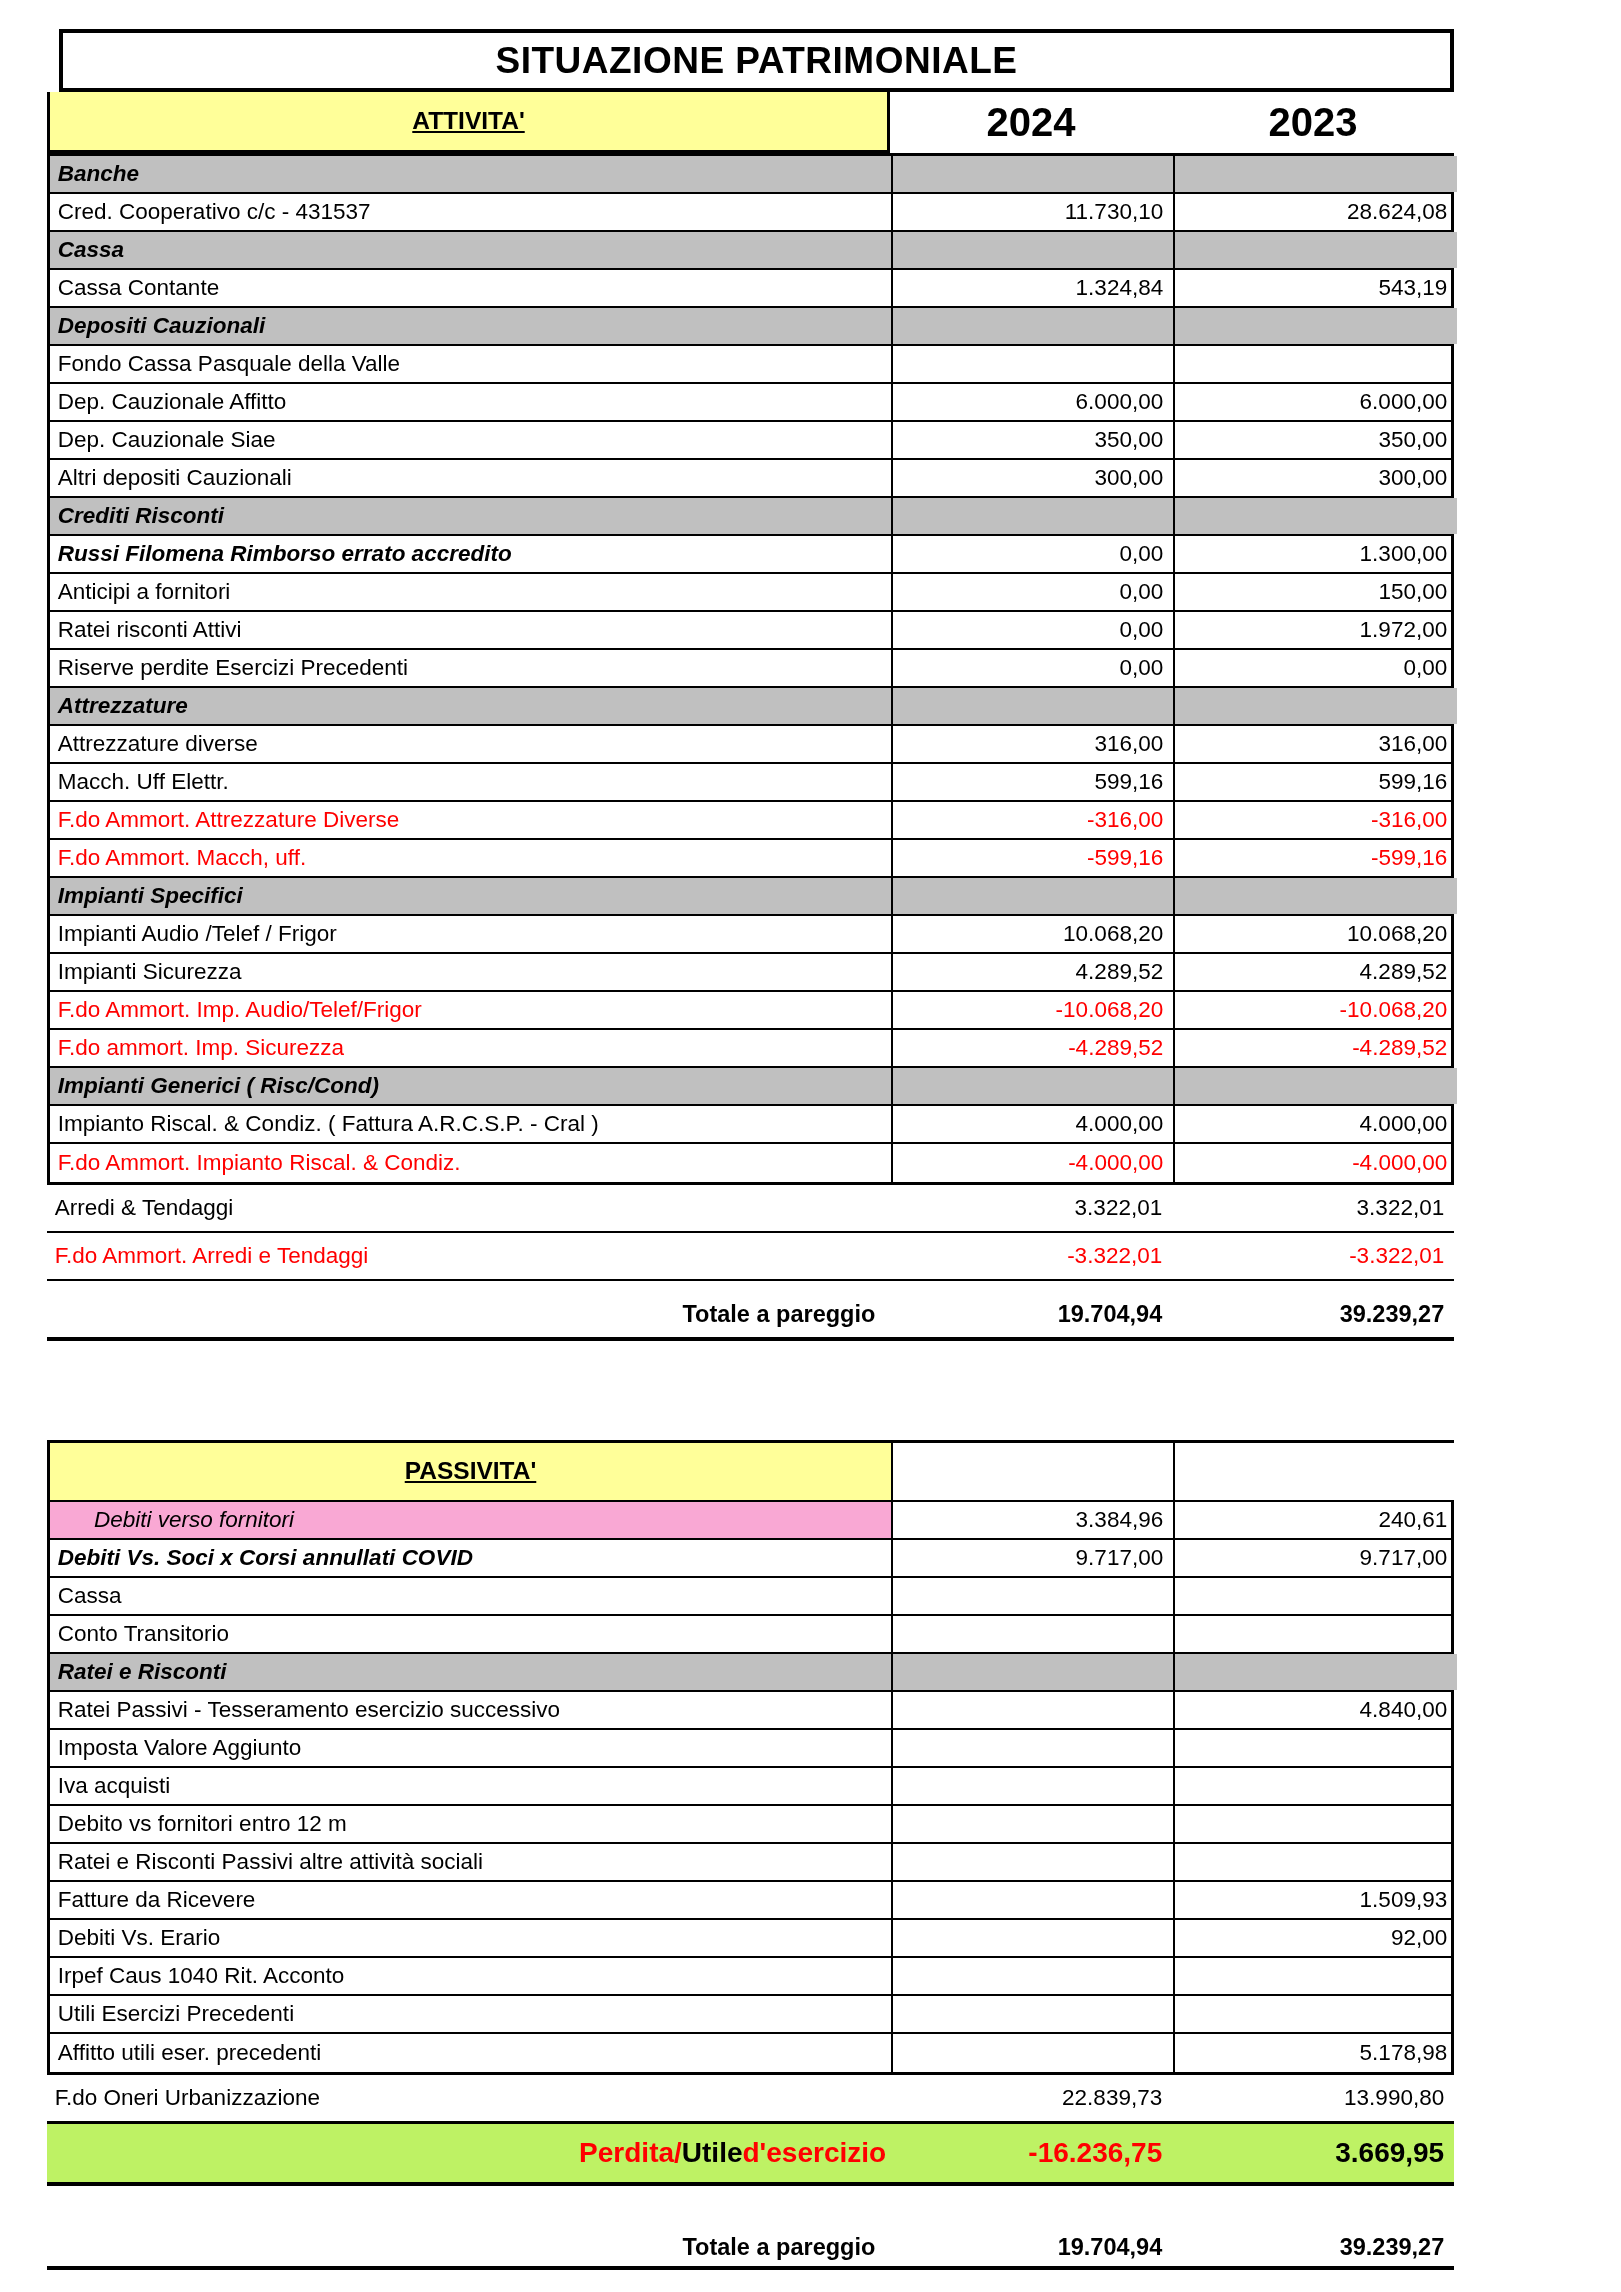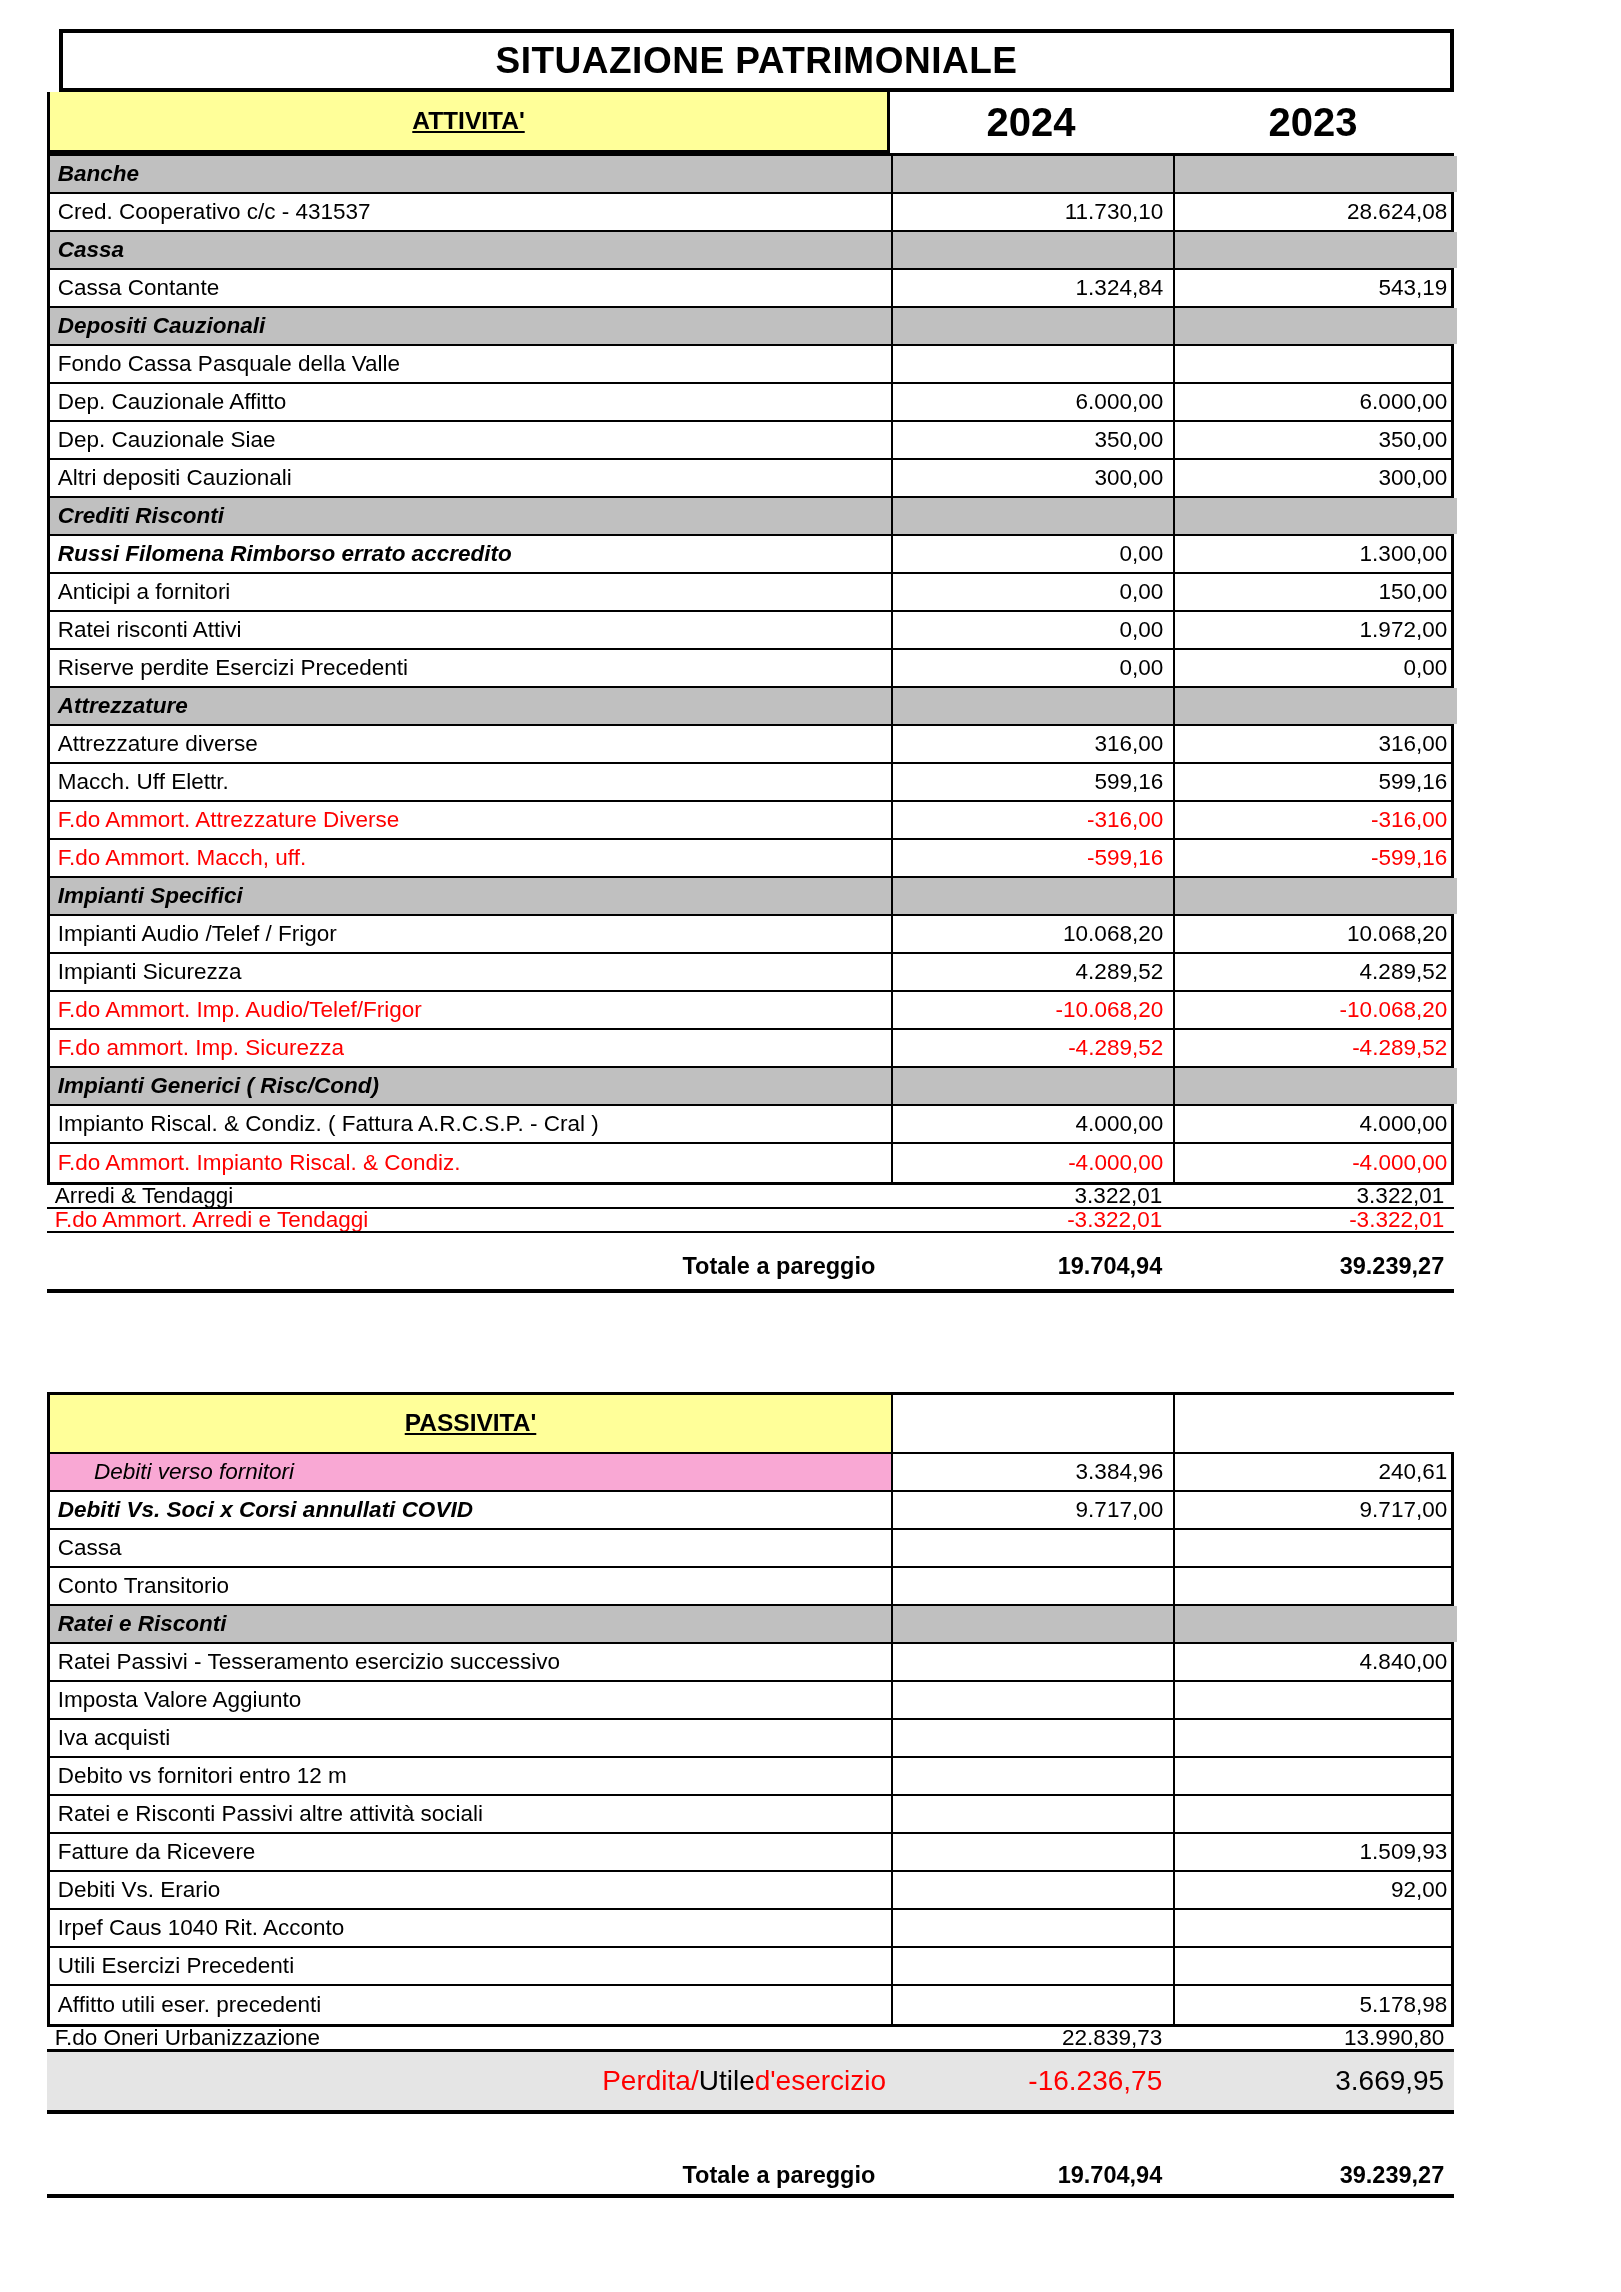--- a/index.html
+++ b/index.html
@@ -61,38 +61,38 @@
   .pass-header .p-yellow {
     background:#FFFF99;
     border-right:2.9px solid #000;
     display:flex; align-items:center; justify-content:center;
     font-weight:bold; font-size:24.5px; text-decoration:underline;
   }
   .pass-header .p-empty { border-right:2.9px solid #000; background:#fff; }
   .pass-header .p-empty.c-last { border-right:none; }
 
   
-  .outrow { height:24px; border-bottom:2px solid #000; }
+  .outrow { height:48px; border-bottom:2px solid #000; }
   .outrow .c-label, .outrow .c-val { border-right:none; }
   .outrow3 { border-bottom:2.9px solid #000; }
 
   
   .total-row {
     height:48px; border-bottom:4.9px solid #000;
     font-weight:bold; font-size:23.5px; margin-top:11.8px;
   }
   .total-row .t-label { display:flex; align-items:center; justify-content:flex-end; padding-right:14.7px; }
   .total-row .t-val { display:flex; align-items:center; justify-content:flex-end; padding-right:9.8px; }
   .total-row.final { margin-top:43px; height:41px; }
 
   
   .result-row {
-    height:63px; background:#e5e5e5;
+    height:63px; background:#bef264;
     border-top:1px solid #000; border-bottom:4.9px solid #000;
-    font-weight:normal; font-size:28px;
+    font-weight:bold; font-size:28px;
   }
   .result-row .r-label { display:flex; align-items:center; justify-content:flex-end; padding-right:3.9px; }
   .result-row .r-val { display:flex; align-items:center; justify-content:flex-end; padding-right:9.8px; }
 
   
   #passivita-box { margin-top:99px; }
 </style>
 </head>
 <body>
 

